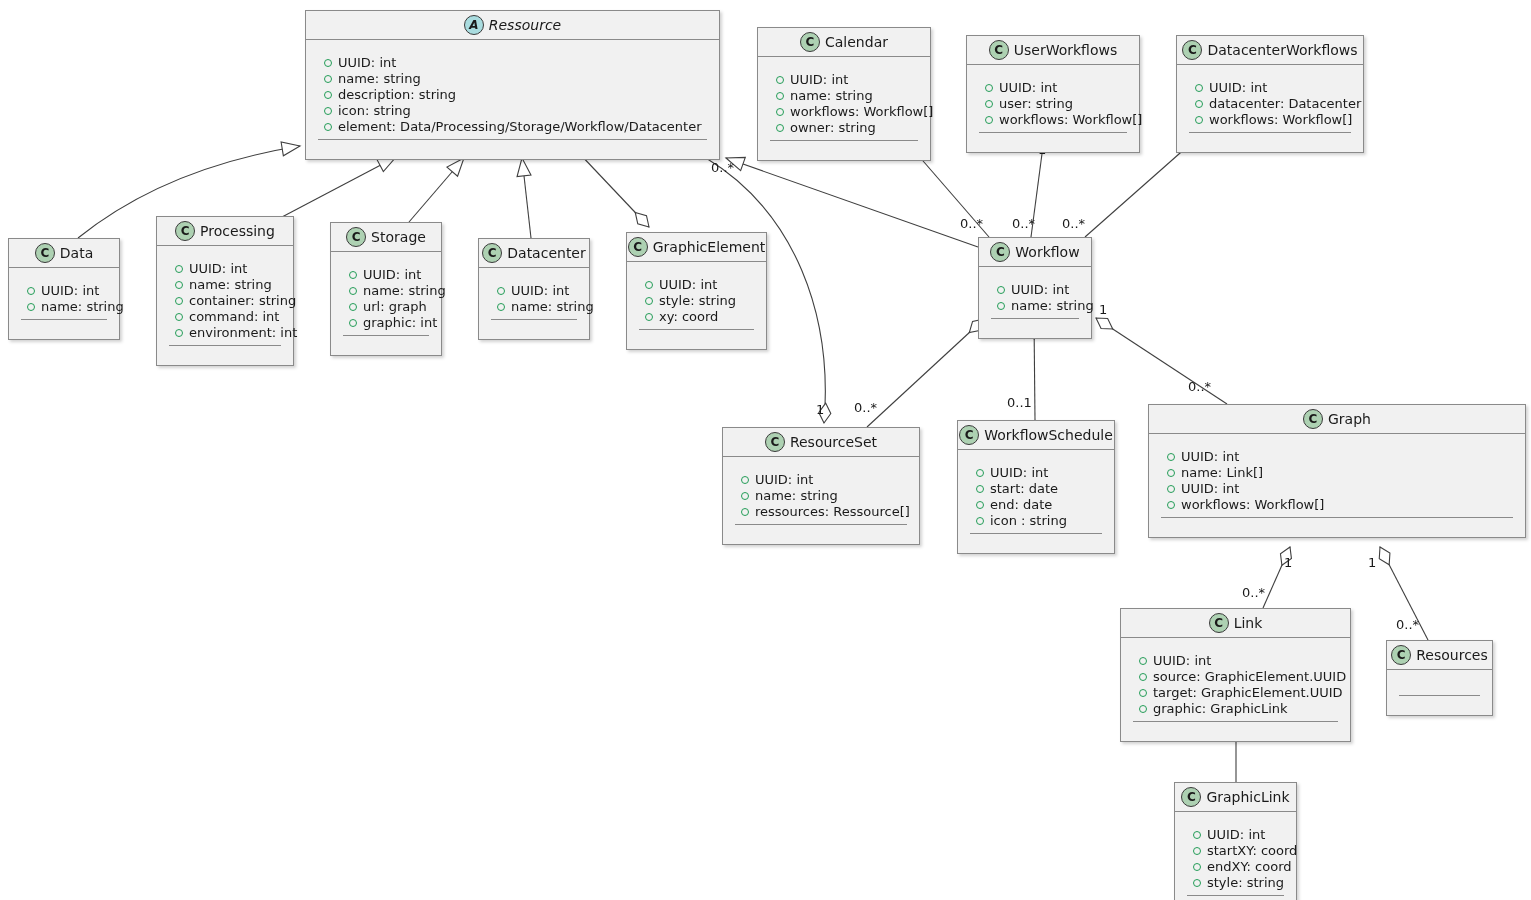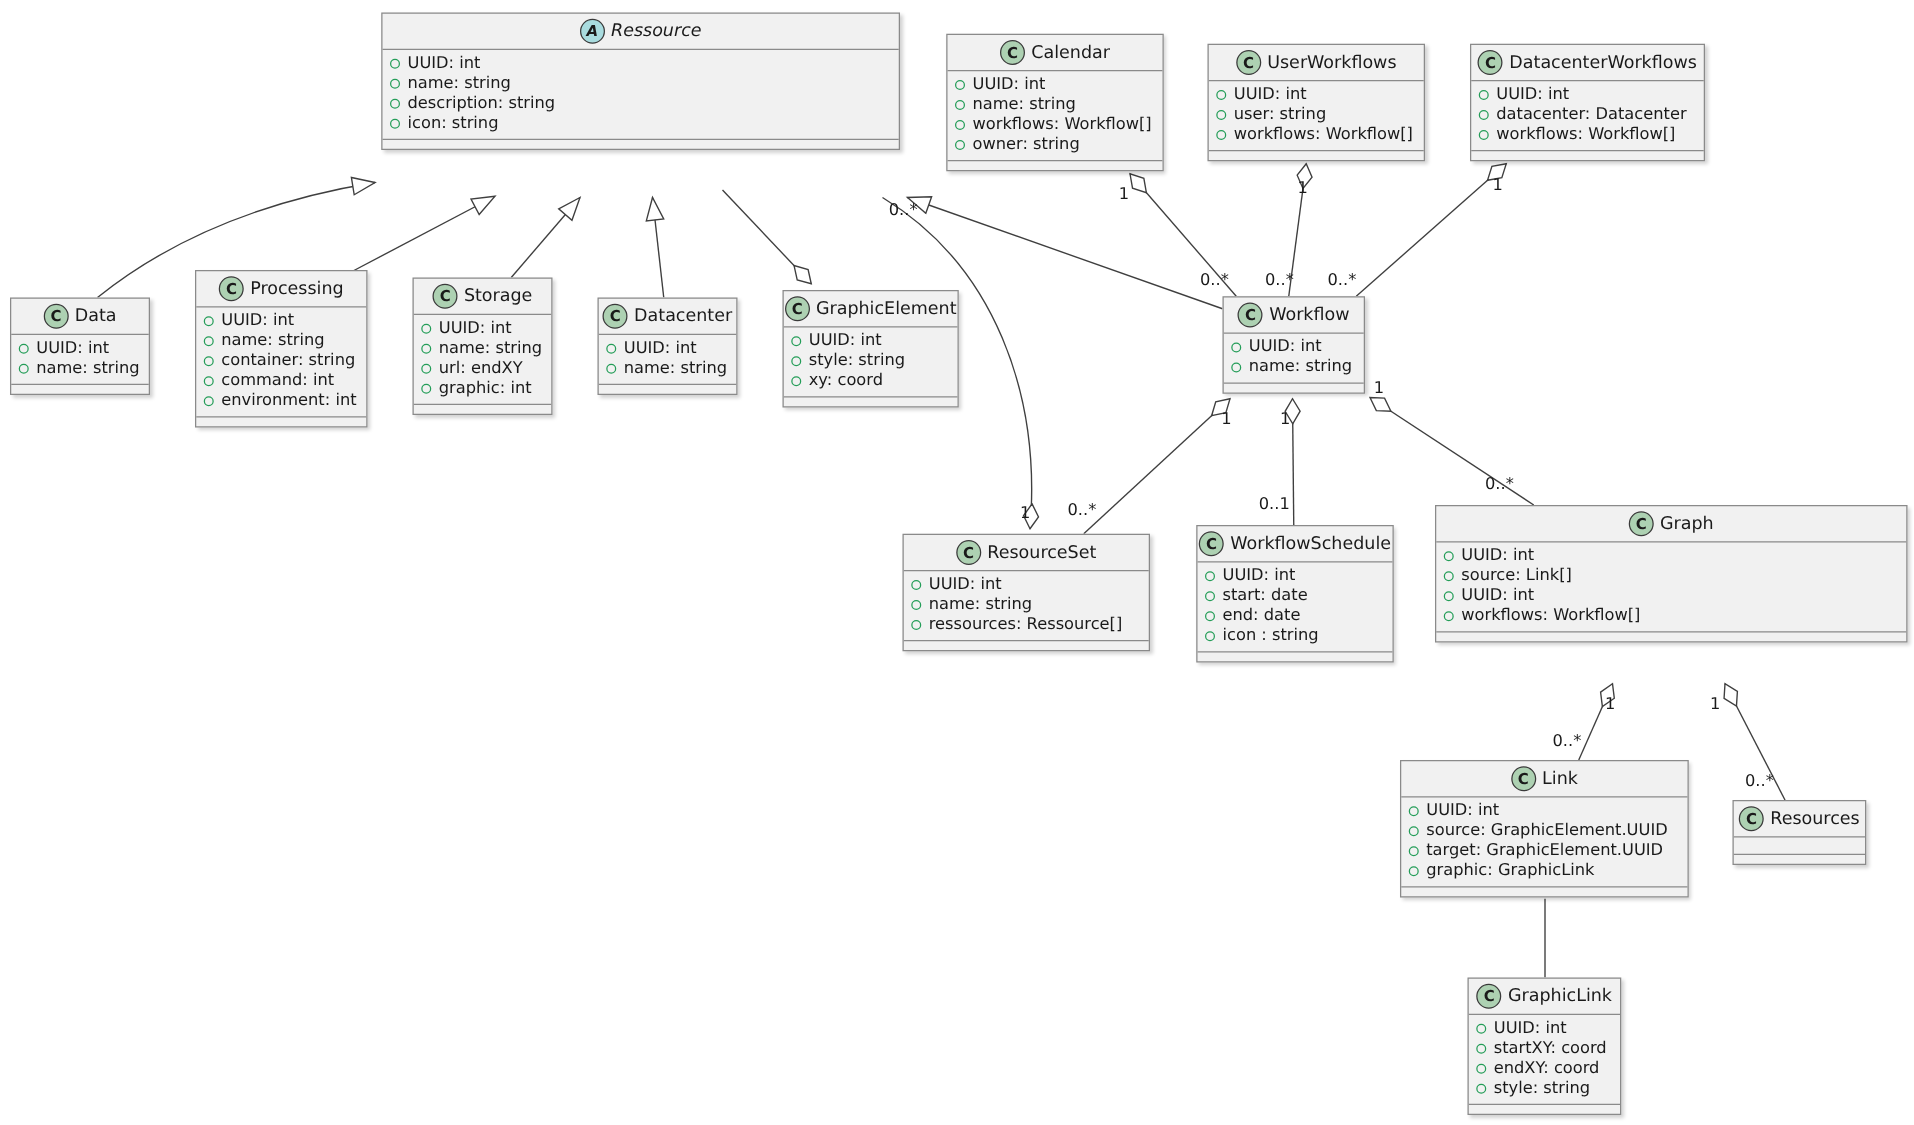--- a/index.html
+++ b/index.html
@@ -16,21 +16,21 @@
   .cls{position:absolute;background:var(--box_bg);border:1px solid var(--border);
     box-shadow:2px 2px 3px rgba(0,0,0,0.18);box-sizing:border-box;}
   .hd{display:flex;align-items:center;justify-content:center;gap:5px;
     padding:4px 6px;border-bottom:1px solid var(--border);min-height:20px;}
   .ic{width:18px;height:18px;border-radius:50%;background:var(--class_icon_bg);
     border:1px solid var(--icon_border);display:flex;align-items:center;justify-content:center;
     font-size:12px;font-weight:bold;flex:0 0 auto;line-height:18px;}
   .ic.abstract{background:var(--abstract_icon_bg);font-style:italic;}
   .tt{font-size:14px;white-space:nowrap;}
   .it{font-style:italic;}
-  ul.attrs{list-style:none;margin:0;padding:3px 6px 4px 6px;border-bottom:1px solid var(--border);min-height:6px;}
+  ul.attrs{list-style:none;margin:12px;padding:3px 6px 4px 6px;border-bottom:1px solid var(--border);min-height:6px;}
   li.attr{display:flex;align-items:center;gap:6px;font-size:13px;line-height:16px;white-space:nowrap;}
   .dot{width:6px;height:6px;border-radius:50%;border:1.6px solid var(--field_icon);flex:0 0 auto;background:transparent;}
   .meth{height:7px;}
 </style>
 </head>
 <body>
 
 <div id="diagram">
 
   <svg class="edges" width="1531" height="900">
@@ -96,20 +96,24 @@
           <span class="atxt">name: string</span>
         </li>
         <li class="attr">
           <span class="dot"></span>
           <span class="atxt">description: string</span>
         </li>
         <li class="attr">
           <span class="dot"></span>
           <span class="atxt">icon: string</span>
         </li>
+        <li class="attr">
+          <span class="dot"></span>
+          <span class="atxt">element: Data/Processing/Storage/Workflow/Datacenter</span>
+        </li>
       </ul>
     <div class="meth"></div>
   </div>
 
   <div class="cls" style="left:757px;top:27px;width:174px;">
     <div class="hd">
       <span class="ic">C</span>
       <span class="tt">Calendar</span>
     </div>
     <ul class="attrs">
@@ -234,21 +238,21 @@
         <li class="attr">
           <span class="dot"></span>
           <span class="atxt">UUID: int</span>
         </li>
         <li class="attr">
           <span class="dot"></span>
           <span class="atxt">name: string</span>
         </li>
         <li class="attr">
           <span class="dot"></span>
-          <span class="atxt">url: endXY</span>
+          <span class="atxt">url: graph</span>
         </li>
         <li class="attr">
           <span class="dot"></span>
           <span class="atxt">graphic: int</span>
         </li>
       </ul>
     <div class="meth"></div>
   </div>
 
   <div class="cls" style="left:478px;top:238px;width:112px;">
@@ -362,21 +366,21 @@
       <span class="ic">C</span>
       <span class="tt">Graph</span>
     </div>
     <ul class="attrs">
         <li class="attr">
           <span class="dot"></span>
           <span class="atxt">UUID: int</span>
         </li>
         <li class="attr">
           <span class="dot"></span>
-          <span class="atxt">source: Link[]</span>
+          <span class="atxt">name: Link[]</span>
         </li>
         <li class="attr">
           <span class="dot"></span>
           <span class="atxt">UUID: int</span>
         </li>
         <li class="attr">
           <span class="dot"></span>
           <span class="atxt">workflows: Workflow[]</span>
         </li>
       </ul>

